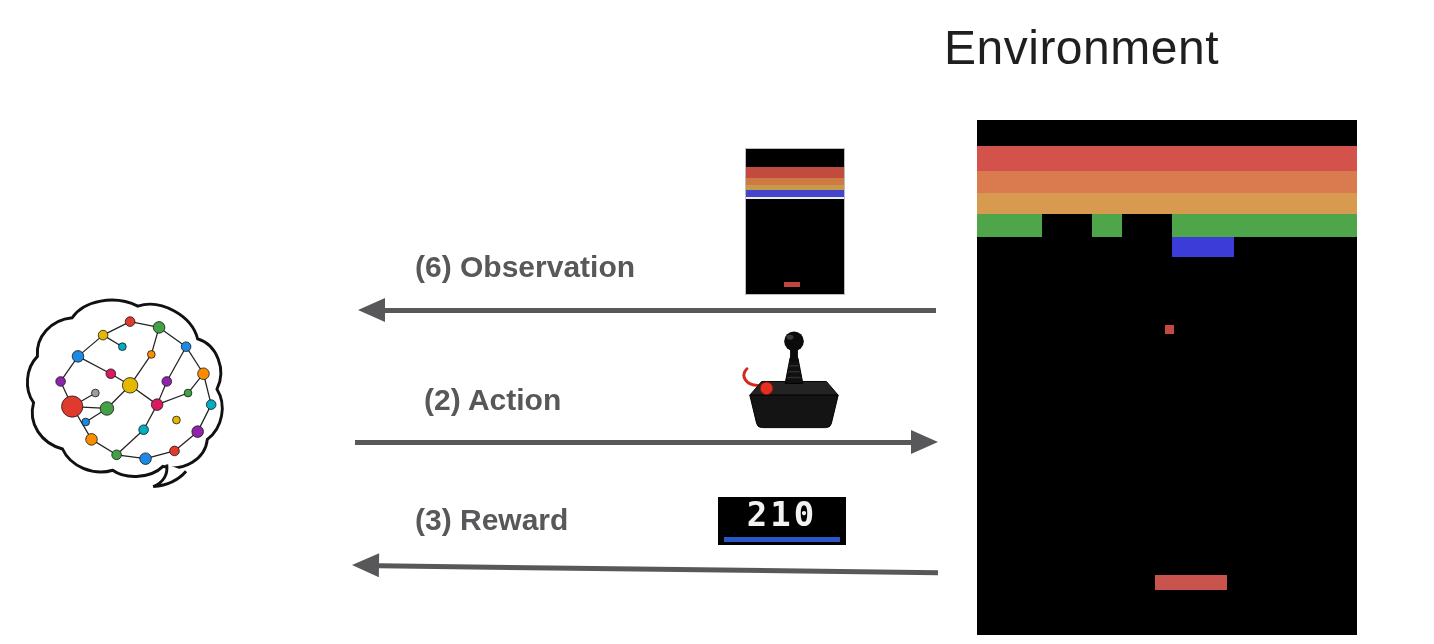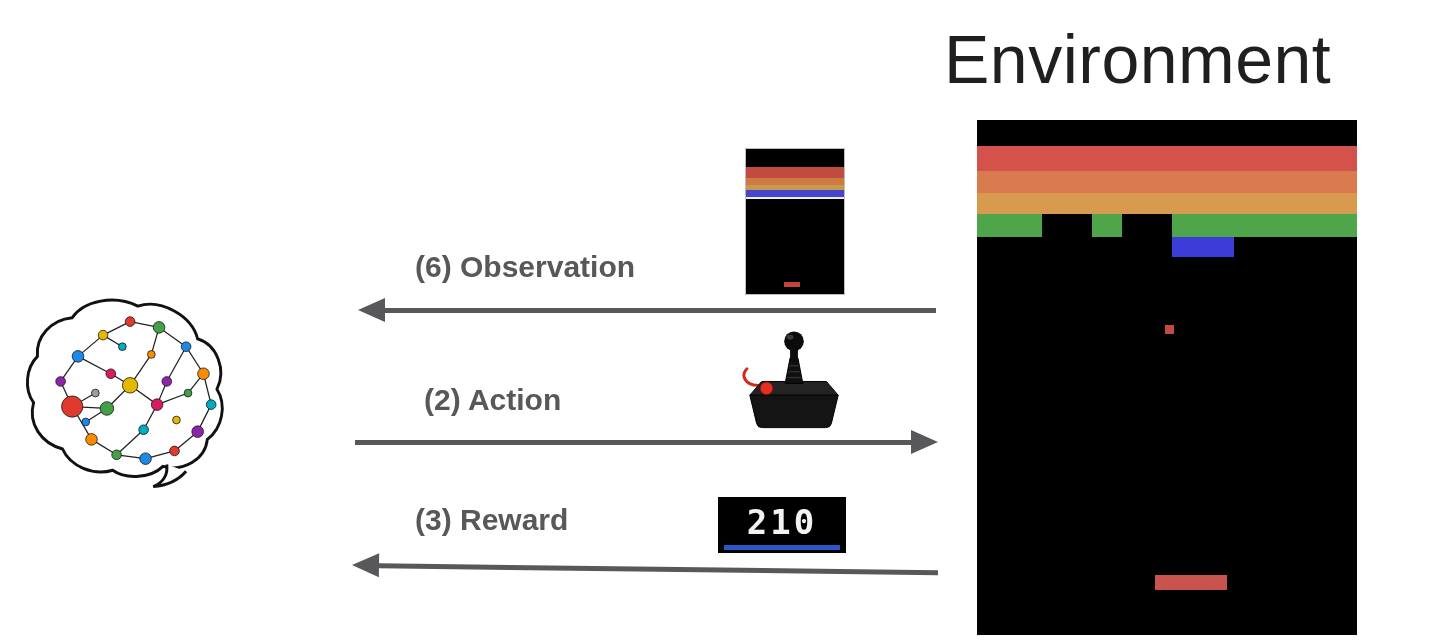--- a/index.html
+++ b/index.html
@@ -1,20 +1,20 @@
 <!DOCTYPE html>
 <html><head>
 <meta charset="utf-8">
 <style>
   * { box-sizing: border-box; }
   html,body { margin:0; padding:0; background:#ffffff; }
   body { font-family: "Liberation Sans", sans-serif; }
   .canvas { position:relative; width:1434px; height:644px; background:#ffffff; overflow:hidden; }
 
-  .title { position:absolute; color:#1f1f1f; font-size:68px; font-weight:400; letter-spacing:0.5px; white-space:nowrap; }
+  .title { position:absolute; color:#1f1f1f; font-size:48px; font-weight:400; letter-spacing:0.5px; white-space:nowrap; }
   .agent-title { left:58px; top:118px; }
   .env-title { left:944px; top:20px; }
 
   
   .arrow { position:absolute; display:flex; align-items:center; height:26px; }
   .arrow .shaft { flex:1; height:5px; background:#58585a; }
   .head-left { width:0; height:0; border-top:12px solid transparent; border-bottom:12px solid transparent; border-right:27px solid #58585a; }
   .head-right { width:0; height:0; border-top:12px solid transparent; border-bottom:12px solid transparent; border-left:27px solid #58585a; }
   .arrow-1 { left:358px; top:297px; width:578px; }
   .arrow-2 { left:355px; top:429px; width:583px; }
@@ -50,21 +50,21 @@
   .t-orange { height:7px; background:#cf7a45; }
   .t-amber { height:5px; background:#c79a4a; }
   .t-blue { height:7px; background:#4444cc; }
   .t-white { height:2px; background:#ececec; }
   .t-paddle { position:absolute; left:38px; bottom:7px; width:16px; height:5px; background:#c0453c; }
 
   
   .joystick { position:absolute; left:740px; top:328px; width:108px; height:104px; }
 
   
-  .score-box { position:absolute; left:718px; top:497px; width:128px; height:56px; background:#000; display:flex; align-items:center; justify-content:center; }
+  .score-box { position:absolute; left:718px; top:497px; width:128px; height:48px; background:#000; display:flex; justify-content:center; }
   .score-text { font-family:"DejaVu Sans Mono", monospace; font-weight:700; font-size:34px; color:#f2f2f2; letter-spacing:3px; line-height:1; padding-bottom:6px; }
   .score-underline { position:absolute; left:6px; right:6px; bottom:3px; height:5px; background:#2957c8; }
 </style>
 </head>
 <body>
 
 <div class="canvas">
 
   <div class="title env-title">Environment</div>
 

